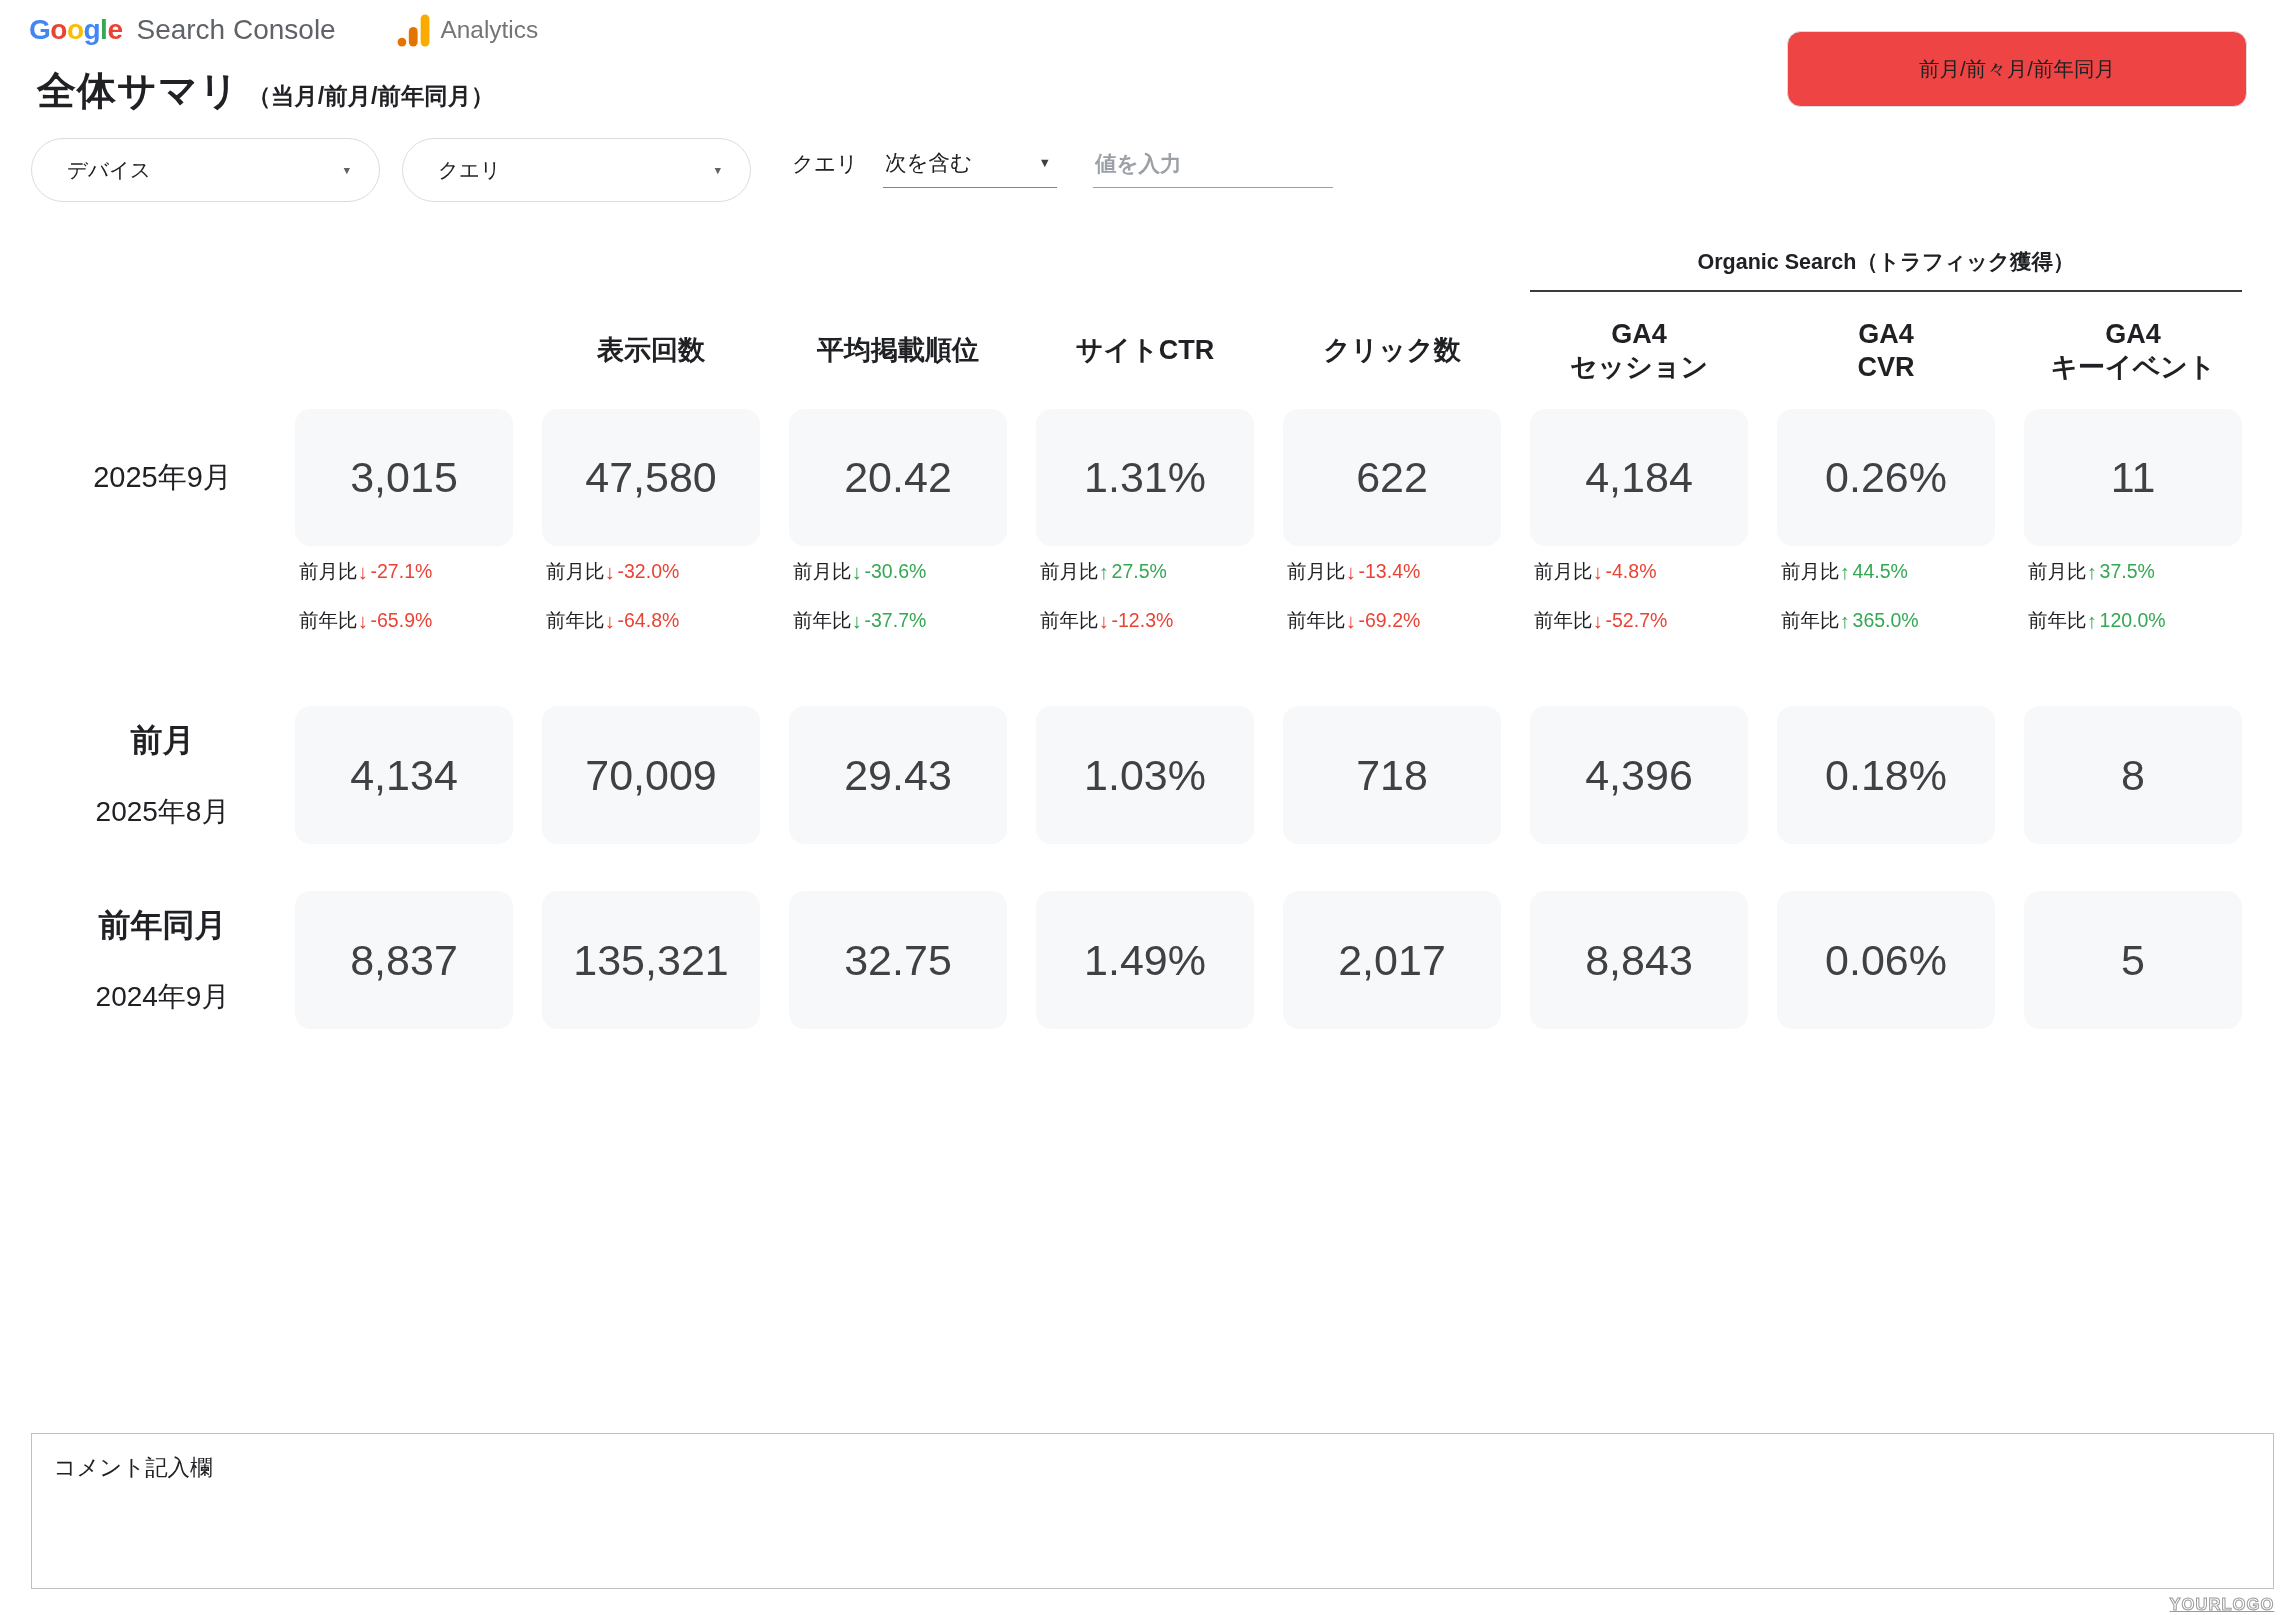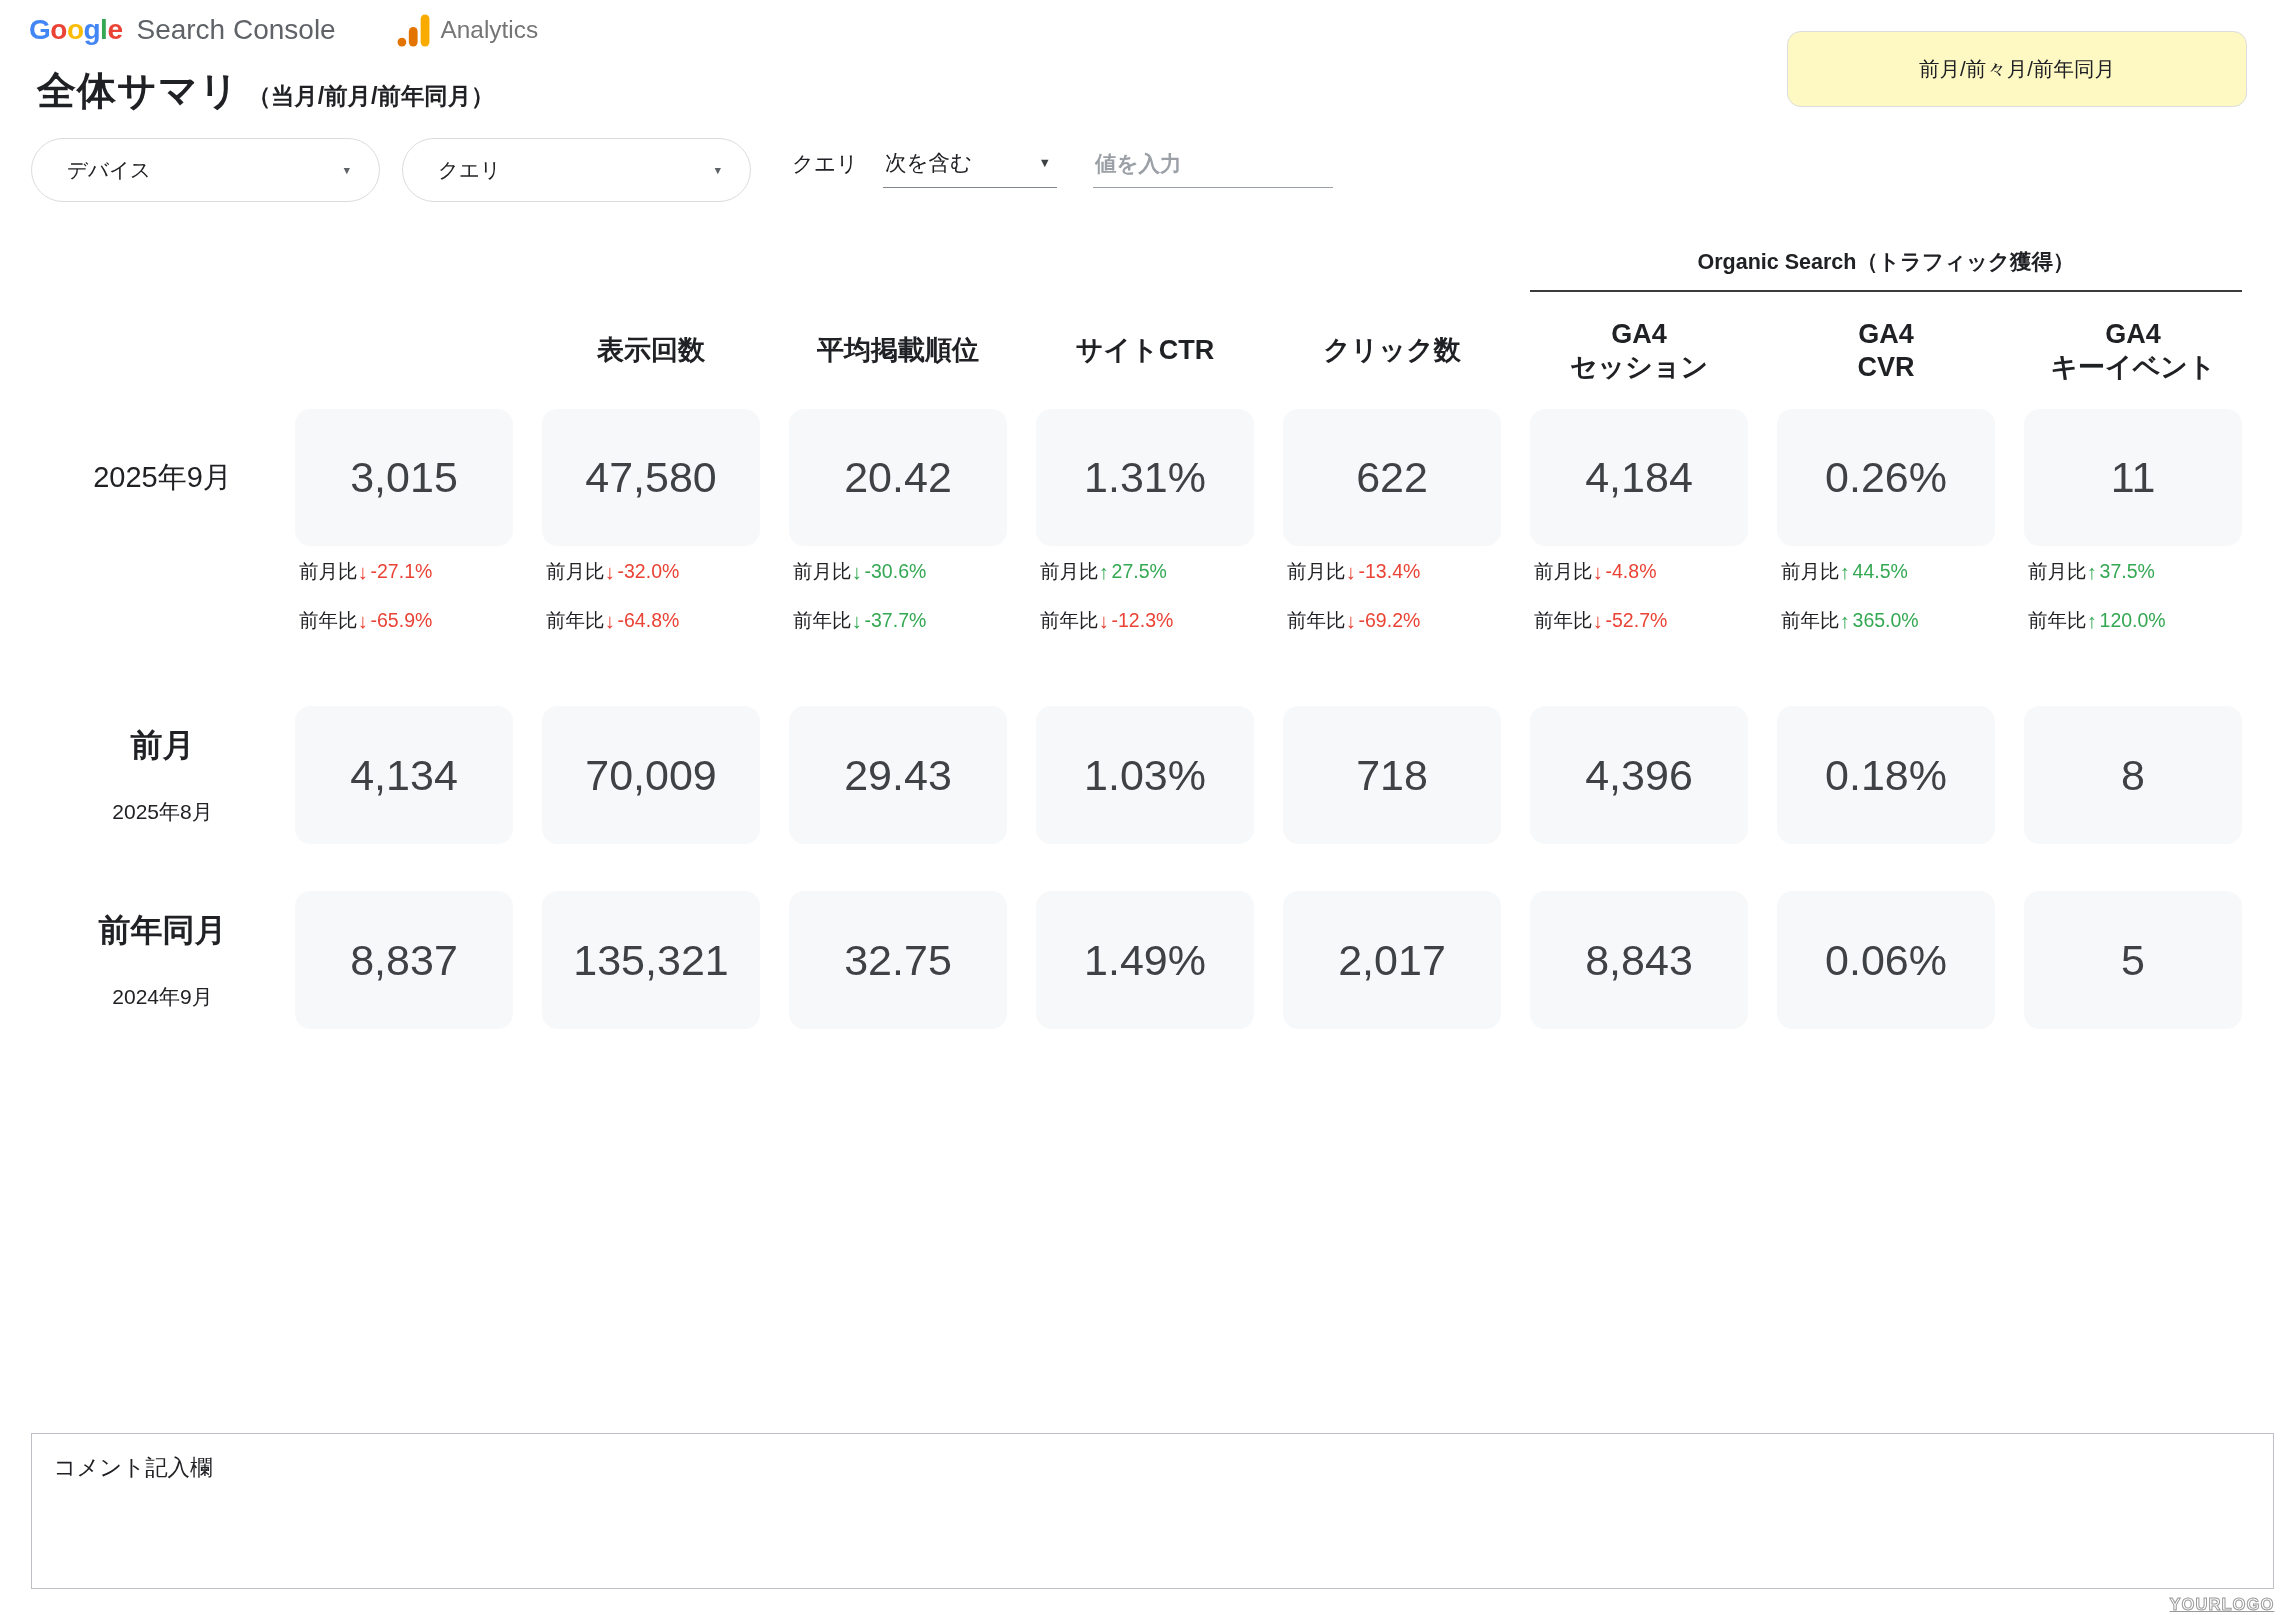--- a/index.html
+++ b/index.html
@@ -20,21 +20,21 @@
   .ga-logo { display: flex; align-items: center; margin-left: 60px; }
   .ga-icon { width: 35px; height: 33px; }
   .ga-text { color: #757575; font-size: 24.4px; margin-left: 9.8px; }
 
   .page-title { position: absolute; left: 37px; top: 64px; display: flex; align-items: baseline; }
   .page-title .main { font-size: 39px; font-weight: 700; letter-spacing: 1px; }
   .page-title .suffix { font-size: 23.4px; font-weight: 700; margin-left: 7.8px; }
 
   .period-btn {
     position: absolute; left: 1787px; top: 31px; width: 460px; height: 76px;
-    border: 1px solid #dadce0; border-radius: 13.7px; background: #fef9c3;
+    border: 1px solid #dadce0; border-radius: 13.7px; background: #ef4444;
     display: flex; align-items: center; justify-content: center;
     font-size: 20.5px; color: #202124; cursor: pointer;
   }
 
   
   .filter-pill {
     position: absolute; top: 138px; height: 64px; border: 1px solid #dadce0;
     border-radius: 32px; background: #fff; display: flex; align-items: center;
     justify-content: space-between; padding: 0 27px 0 35px; font-size: 20.5px; cursor: pointer;
   }
@@ -71,21 +71,21 @@
     border-bottom: 2px solid #3c3c3c;
   }
   .col-header {
     grid-row: 2; display: flex; flex-direction: column; align-items: center;
     justify-content: center; font-size: 27px; font-weight: 700; line-height: 1.2;
     text-align: center;
   }
   .row-label { grid-column: 1; display: flex; flex-direction: column; align-items: center; justify-content: center; }
   .row-label .big { font-size: 29px; }
   .row-label .bigger { font-size: 32px; font-weight: 700; }
-  .row-label .sub { font-size: 21px; margin-top: 30px; }
+  .row-label .sub { font-size: 28px; margin-top: 30px; }
   .card {
     background: #f7f8fa; border-radius: 15.6px; display: flex; align-items: center;
     justify-content: center; font-size: 43px; color: #3f4245;
   }
   .cmp {
     display: flex; align-items: center; justify-content: flex-start;
     padding: 0 5.9px 0 3.9px; font-size: 19.5px;
   }
   .cmp .cmp-label { color: #202124; }
   .cmp .cmp-val { display: flex; align-items: center; font-weight: 500; }

